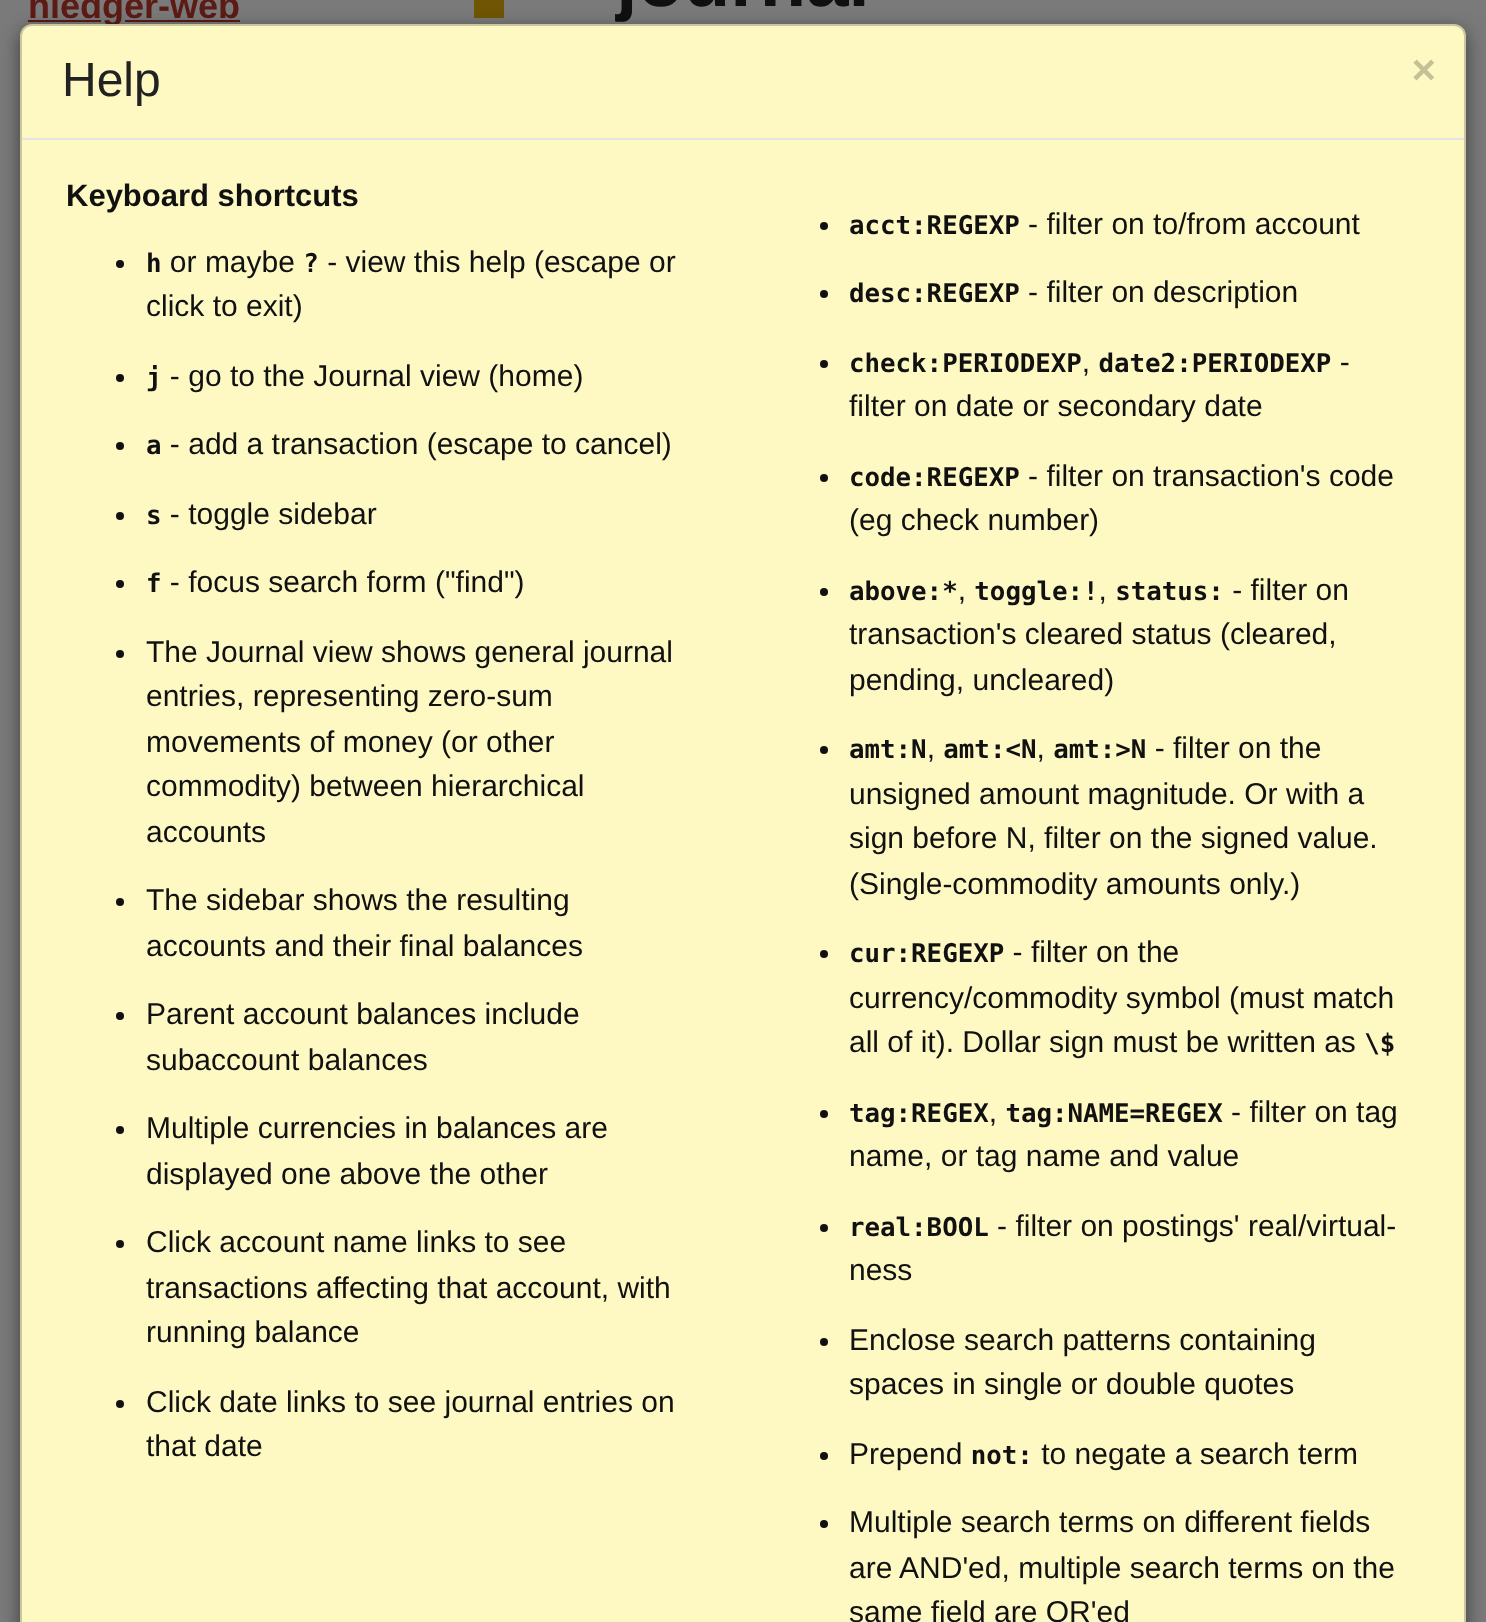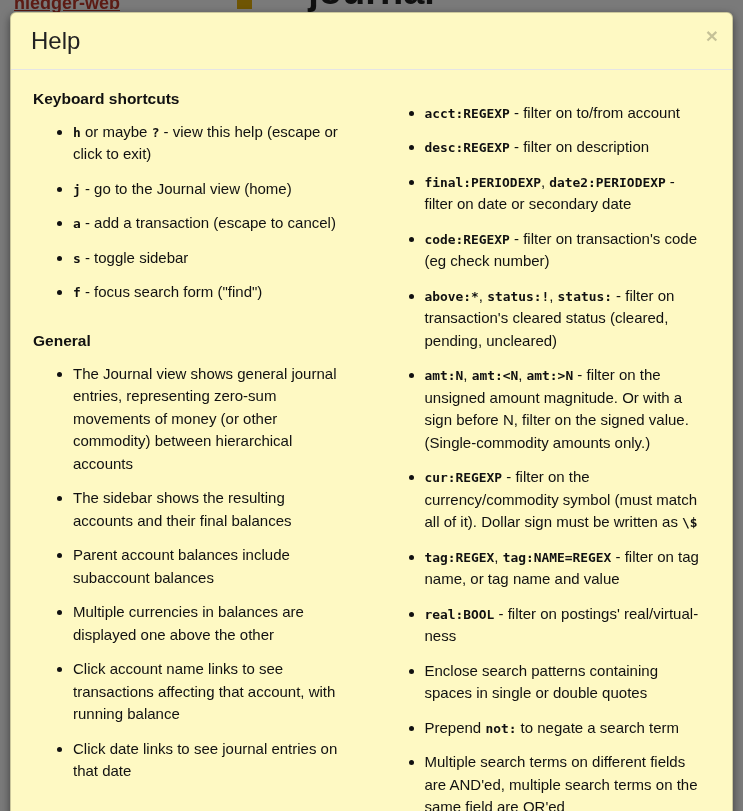--- a/index.html
+++ b/index.html
@@ -120,40 +120,39 @@
         <h2 class="section-heading">Keyboard shortcuts</h2>
         <ul class="help-list">
             <li><code>h</code> or maybe <code>?</code> - view this help (escape or click to exit)</li>
             <li><code>j</code> - go to the Journal view (home)</li>
             <li><code>a</code> - add a transaction (escape to cancel)</li>
             <li><code>s</code> - toggle sidebar</li>
             <li><code>f</code> - focus search form ("find")</li>
           </ul>
       </div>
       <div class="section">
-        <h2 class="section-heading">General</h2>
         <ul class="help-list">
             <li>The Journal view shows general journal entries, representing zero-sum movements of money (or other commodity) between hierarchical accounts</li>
             <li>The sidebar shows the resulting accounts and their final balances</li>
             <li>Parent account balances include subaccount balances</li>
             <li>Multiple currencies in balances are displayed one above the other</li>
             <li>Click account name links to see transactions affecting that account, with running balance</li>
             <li>Click date links to see journal entries on that date</li>
           </ul>
       </div>
     </div>
 
     <div class="col">
       <div class="section">
         <ul class="help-list">
             <li><code>acct:REGEXP</code> - filter on to/from account</li>
             <li><code>desc:REGEXP</code> - filter on description</li>
-            <li><code>final:PERIODEXP</code>, <code>date2:PERIODEXP</code> - filter on date or secondary date</li>
+            <li><code>check:PERIODEXP</code>, <code>date2:PERIODEXP</code> - filter on date or secondary date</li>
             <li><code>code:REGEXP</code> - filter on transaction's code (eg check number)</li>
-            <li><code>above:*</code>, <code>status:!</code>, <code>status:</code> - filter on transaction's cleared status (cleared, pending, uncleared)</li>
+            <li><code>above:*</code>, <code>toggle:!</code>, <code>status:</code> - filter on transaction's cleared status (cleared, pending, uncleared)</li>
             <li><code>amt:N</code>, <code>amt:&lt;N</code>, <code>amt:&gt;N</code> - filter on the unsigned amount magnitude. Or with a sign before N, filter on the signed value. (Single-commodity amounts only.)</li>
             <li><code>cur:REGEXP</code> - filter on the currency/commodity symbol (must match all of it). Dollar sign must be written as <code>\$</code></li>
             <li><code>tag:REGEX</code>, <code>tag:NAME=REGEX</code> - filter on tag name, or tag name and value</li>
             <li><code>real:BOOL</code> - filter on postings' real/virtual-ness</li>
             <li>Enclose search patterns containing spaces in single or double quotes</li>
             <li>Prepend <code>not:</code> to negate a search term</li>
             <li>Multiple search terms on different fields are AND'ed, multiple search terms on the same field are OR'ed</li>
             <li>These search terms also work with command-line hledger</li>
           </ul>
       </div>

